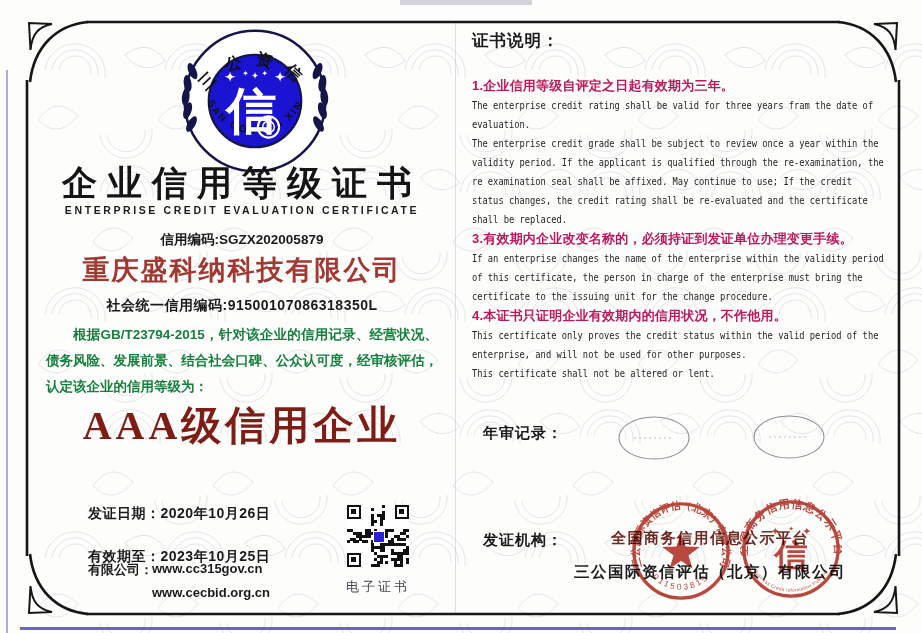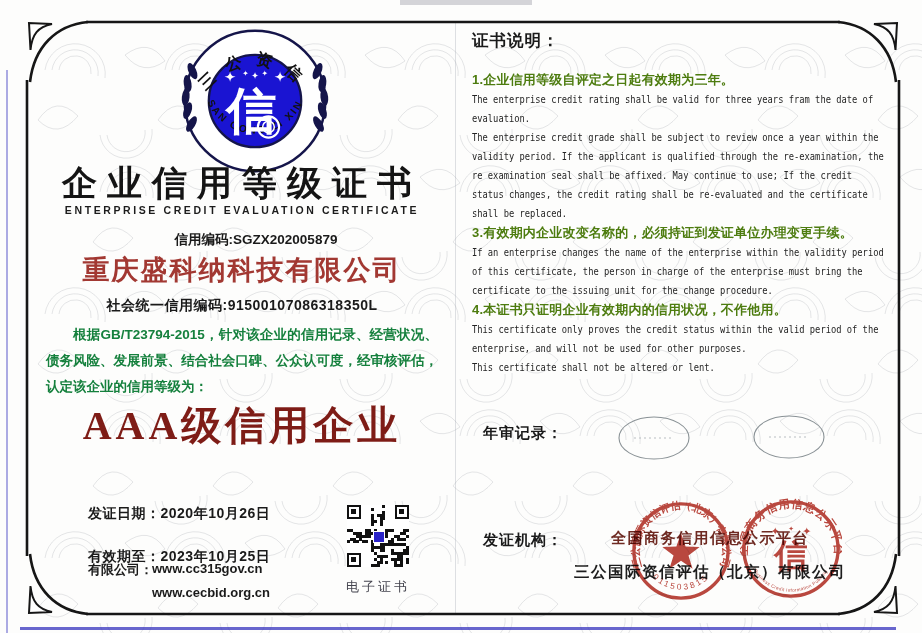--- a/index.html
+++ b/index.html
@@ -13,21 +13,21 @@
   .foldline{position:absolute;left:455px;top:22px;width:1px;height:592px;background:rgba(110,120,135,.22);z-index:1;}
   .scan-left{position:absolute;left:6px;top:70px;width:2px;height:563px;background:#5a57c9;opacity:.5;z-index:7;}
   .scan-bottom{position:absolute;left:20px;top:627px;width:876px;height:3px;background:#3533bd;opacity:.75;z-index:7;}
   .scan-smudge{position:absolute;left:400px;top:0;width:132px;height:5px;background:#b2b2ba;opacity:.55;z-index:7;}
   
   .emblem{left:178px;top:24px;width:154px;height:154px;z-index:2;}
   .title-zh{left:28px;top:160px;width:428px;text-align:center;font-size:35px;font-weight:bold;
             letter-spacing:10px;color:#141414;z-index:2;}
   .title-en{left:28px;top:204px;width:428px;text-align:center;font-size:10.5px;font-weight:bold;
             letter-spacing:2.6px;color:#1c1c1c;z-index:2;}
-  .credit-code{left:28px;top:231px;width:428px;text-align:center;font-size:13.5px;font-weight:bold;z-index:2;padding-left:14px;}
+  .credit-code{left:28px;top:231px;width:428px;text-align:center;font-size:13.5px;font-weight:bold;z-index:2;}
   .company{left:28px;top:252px;width:428px;text-align:center;font-size:27px;font-weight:bold;
            letter-spacing:2px;color:#a23832;z-index:2;}
   .uscc{left:28px;top:297px;width:428px;text-align:center;font-size:14px;font-weight:bold;letter-spacing:.5px;z-index:2;}
   .body-par{left:46px;top:322px;width:392px;font-size:13.5px;font-weight:bold;line-height:26px;
             text-align:justify;text-indent:2em;color:#15803d;z-index:2;}
   .rating{left:28px;top:398px;width:428px;text-align:center;font-family:"Liberation Serif",serif;
           font-size:40px;font-weight:bold;letter-spacing:4px;color:#7e1c16;z-index:2;}
   .dateline{left:88px;font-size:14px;font-weight:bold;z-index:2;letter-spacing:.5px;}
   .d1{top:505px;} .d2{top:548px;}
   .querylab{left:88px;top:561px;font-size:13px;font-weight:bold;z-index:2;}
@@ -38,22 +38,22 @@
   .qr .mods{position:absolute;left:0;top:0;width:62px;height:62px;}
   .qr .mods div{position:absolute;background:#111;}
   .qr .finder{position:absolute;width:14px;height:14px;border:2.5px solid #111;box-sizing:border-box;}
   .qr .finder::after{content:"";position:absolute;left:2px;top:2px;width:5px;height:5px;background:#111;}
   .f-tl{left:0;top:0;} .f-tr{right:0;top:0;} .f-bl{left:0;bottom:0;}
   .qr-logo{position:absolute;left:26px;top:26px;width:10px;height:10px;background:#2a23c9;border:1px solid #fff;}
   .qr-caption{left:338px;top:578px;width:80px;text-align:center;font-family:"Liberation Serif",serif;
               font-size:13px;letter-spacing:3px;color:#45454f;z-index:2;}
   
   .notes{left:472px;top:30px;width:414px;z-index:2;}
-  .notes-title{font-size:16.5px;font-weight:bold;margin-bottom:18px;letter-spacing:1px;}
-  .note .zh{font-size:13px;font-weight:bold;line-height:20px;letter-spacing:.2px;color:#4d7c0f;}
+  .notes-title{font-size:16.5px;font-weight:bold;margin-bottom:24px;letter-spacing:1px;}
+  .note .zh{font-size:13px;font-weight:bold;line-height:20px;letter-spacing:.2px;color:#be185d;}
   .note .en{width:494px;transform:scaleX(.835);transform-origin:0 0;
             font-family:"DejaVu Sans Mono",monospace;font-size:10.5px;line-height:19px;color:#242424;}
   .review-label{left:483px;top:424px;font-size:15px;font-weight:bold;letter-spacing:1px;z-index:2;}
   .seal-ph{z-index:2;}
   .issuer-label{left:483px;top:531px;font-size:15px;font-weight:bold;letter-spacing:1px;z-index:2;}
   .issuer1{left:560px;top:529px;width:300px;text-align:center;font-size:15px;font-weight:bold;
            letter-spacing:1.5px;color:#6e2a22;z-index:2;}
   .issuer2{left:540px;top:562px;width:340px;text-align:center;font-size:15.5px;font-weight:bold;
            letter-spacing:1.5px;color:#1d1d1d;z-index:2;}
   .stamp{z-index:3;mix-blend-mode:multiply;opacity:.92;}

